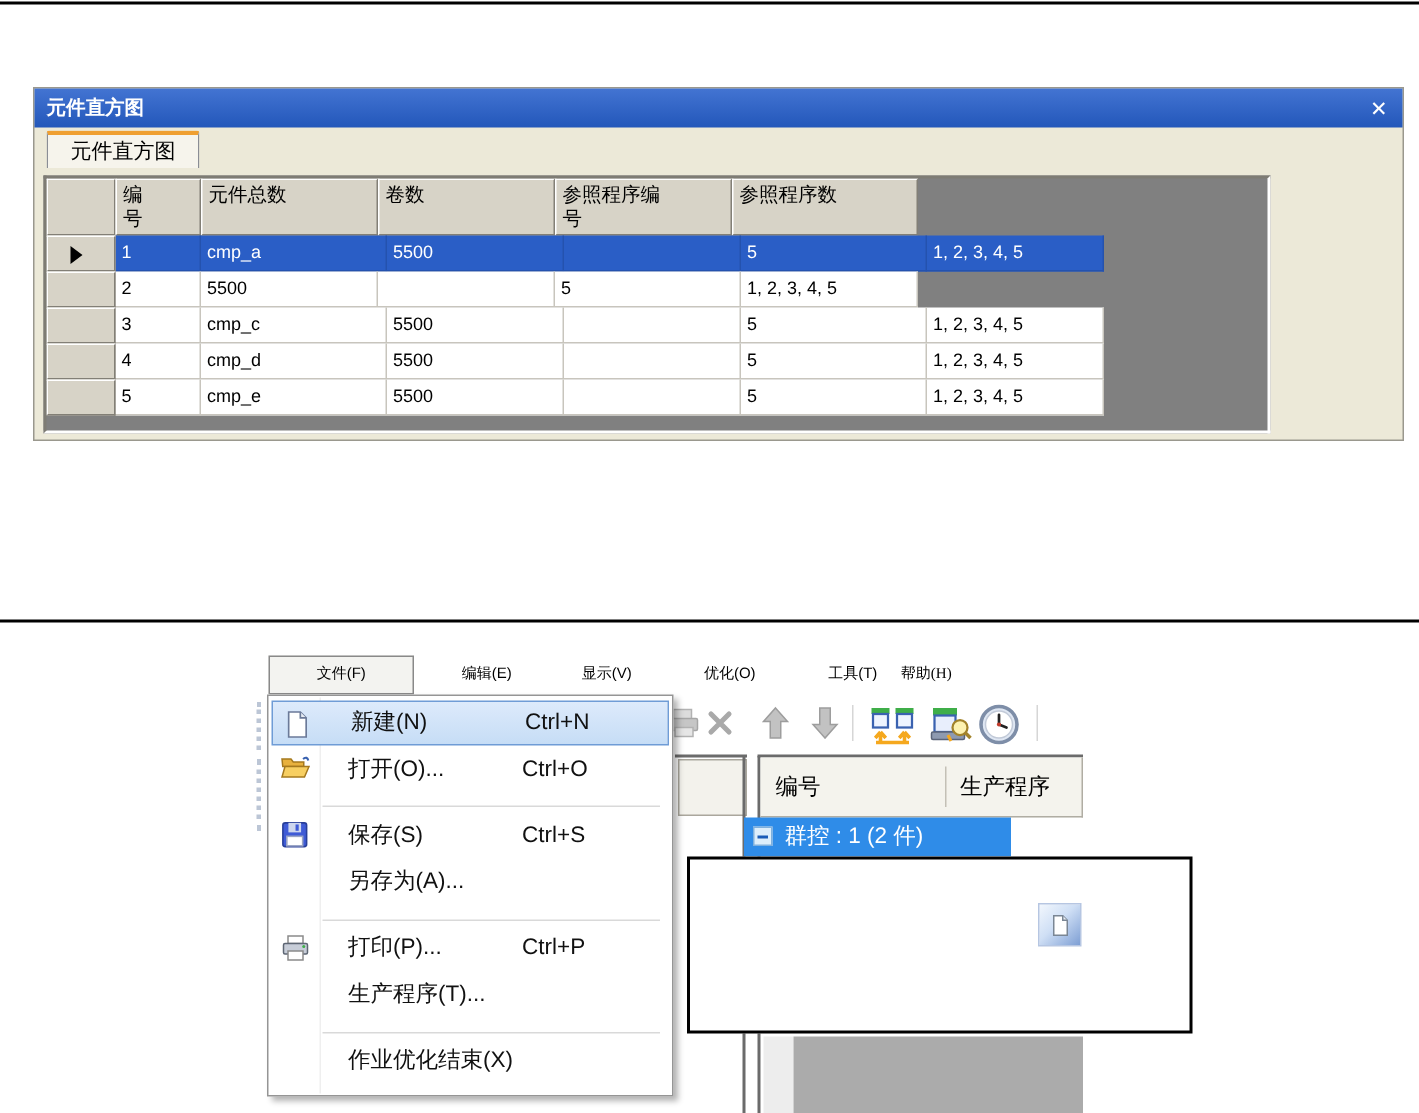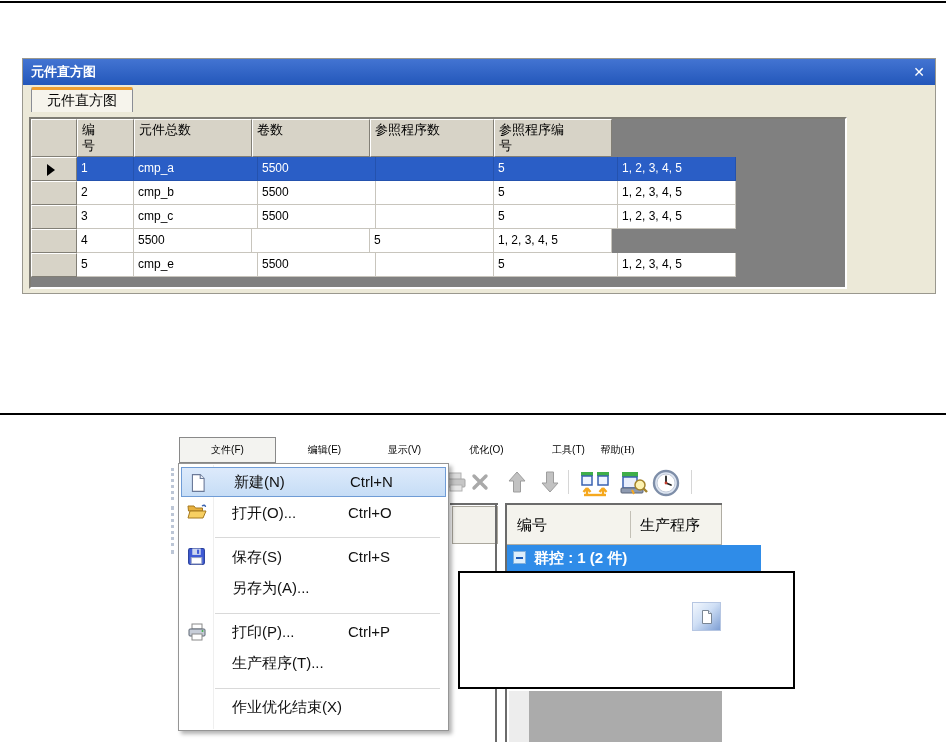--- a/index.html
+++ b/index.html
@@ -47,21 +47,21 @@
   .grip{position:absolute;width:0;border-left:3px dotted #bcc6d6;z-index:1;}
   .lp-head{position:absolute;left:452px;top:506px;width:46px;height:38px;background:#f3f2ec;
            border:1px solid #aaa79d;box-sizing:border-box;z-index:2;}
   .vline{position:absolute;width:2px;background:#6b6b6b;z-index:2;}
   .rp-head{position:absolute;left:507px;top:505px;width:215px;height:40px;background:#f4f3ed;
            border-bottom:1px solid #b0ada3;border-right:1px solid #b0ada3;box-sizing:border-box;z-index:2;
            font-size:15px;}
   .rp-head .h1{position:absolute;left:10px;top:0;line-height:39px;}
   .rp-head .h2{position:absolute;left:133px;top:0;line-height:39px;}
   .rp-head .hsep{position:absolute;left:123px;top:6px;width:1px;height:27px;background:#c3c0b6;}
-  .treerow{position:absolute;left:507px;top:545px;width:254px;height:26px;background:#2f8ce8;z-index:2;font-weight:bold;}
+  .treerow{position:absolute;left:496px;top:545px;width:178px;height:26px;background:#2f8ce8;z-index:2;}
   .treerow .tlabel{position:absolute;left:27px;top:0;line-height:26px;color:#fff;font-size:15px;white-space:nowrap;}
   .minusbox{position:absolute;left:6px;top:6px;width:13px;height:13px;background:#ddeefb;
             border:1px solid #7fb0dd;box-sizing:border-box;}
   .minusbox::after{content:"";position:absolute;left:2px;top:5px;width:7px;height:1.5px;background:#1b5cb8;}
 
   
   .callout{position:absolute;left:458px;top:571px;width:337px;height:118px;background:#fff;
            border:2px solid #000;box-sizing:border-box;z-index:20;}
   .tile{position:absolute;left:232px;top:29px;width:29px;height:29px;
         background:linear-gradient(135deg,#f2f7fd 0%,#cfdff5 45%,#7e9fd4 100%);
@@ -102,56 +102,56 @@
     <div class="tab">
       <span>元件直方图</span>
     </div>
 
     <div class="grid">
       <div class="ghead">
         <div class="hc w0"><span class="hs"></span></div>
         <div class="hc w1"><span class="hs hwrap1">编号</span></div>
         <div class="hc w3"><span class="hs">元件总数</span></div>
         <div class="hc w4"><span class="hs">卷数</span></div>
+        <div class="hc w6"><span class="hs hwrap6">参照程序编号</span></div>
         <div class="hc w5"><span class="hs">参照程序数</span></div>
-        <div class="hc w6"><span class="hs hwrap6">参照程序编号</span></div>
       </div>
 
       <div class="grow sel">
         <div class="sc w0">
             <span class="rowarrow"></span>
           </div>
         <div class="dc w1">1</div>
         <div class="dc w2">cmp_a</div>
         <div class="dc w3">5500</div>
         <div class="dc w4"></div>
         <div class="dc w5">5</div>
         <div class="dc w6">1, 2, 3, 4, 5</div>
       </div>
       <div class="grow">
         <div class="sc w0"></div>
         <div class="dc w1">2</div>
-        <div class="dc w2">cmp_b</div>
         <div class="dc w3">5500</div>
         <div class="dc w4"></div>
         <div class="dc w5">5</div>
         <div class="dc w6">1, 2, 3, 4, 5</div>
       </div>
       <div class="grow">
         <div class="sc w0"></div>
         <div class="dc w1">3</div>
         <div class="dc w2">cmp_c</div>
         <div class="dc w3">5500</div>
         <div class="dc w4"></div>
         <div class="dc w5">5</div>
         <div class="dc w6">1, 2, 3, 4, 5</div>
       </div>
       <div class="grow">
         <div class="sc w0"></div>
         <div class="dc w1">4</div>
+        <div class="dc w2">cmp_d</div>
         <div class="dc w3">5500</div>
         <div class="dc w4"></div>
         <div class="dc w5">5</div>
         <div class="dc w6">1, 2, 3, 4, 5</div>
       </div>
       <div class="grow">
         <div class="sc w0"></div>
         <div class="dc w1">5</div>
         <div class="dc w2">cmp_e</div>
         <div class="dc w3">5500</div>

